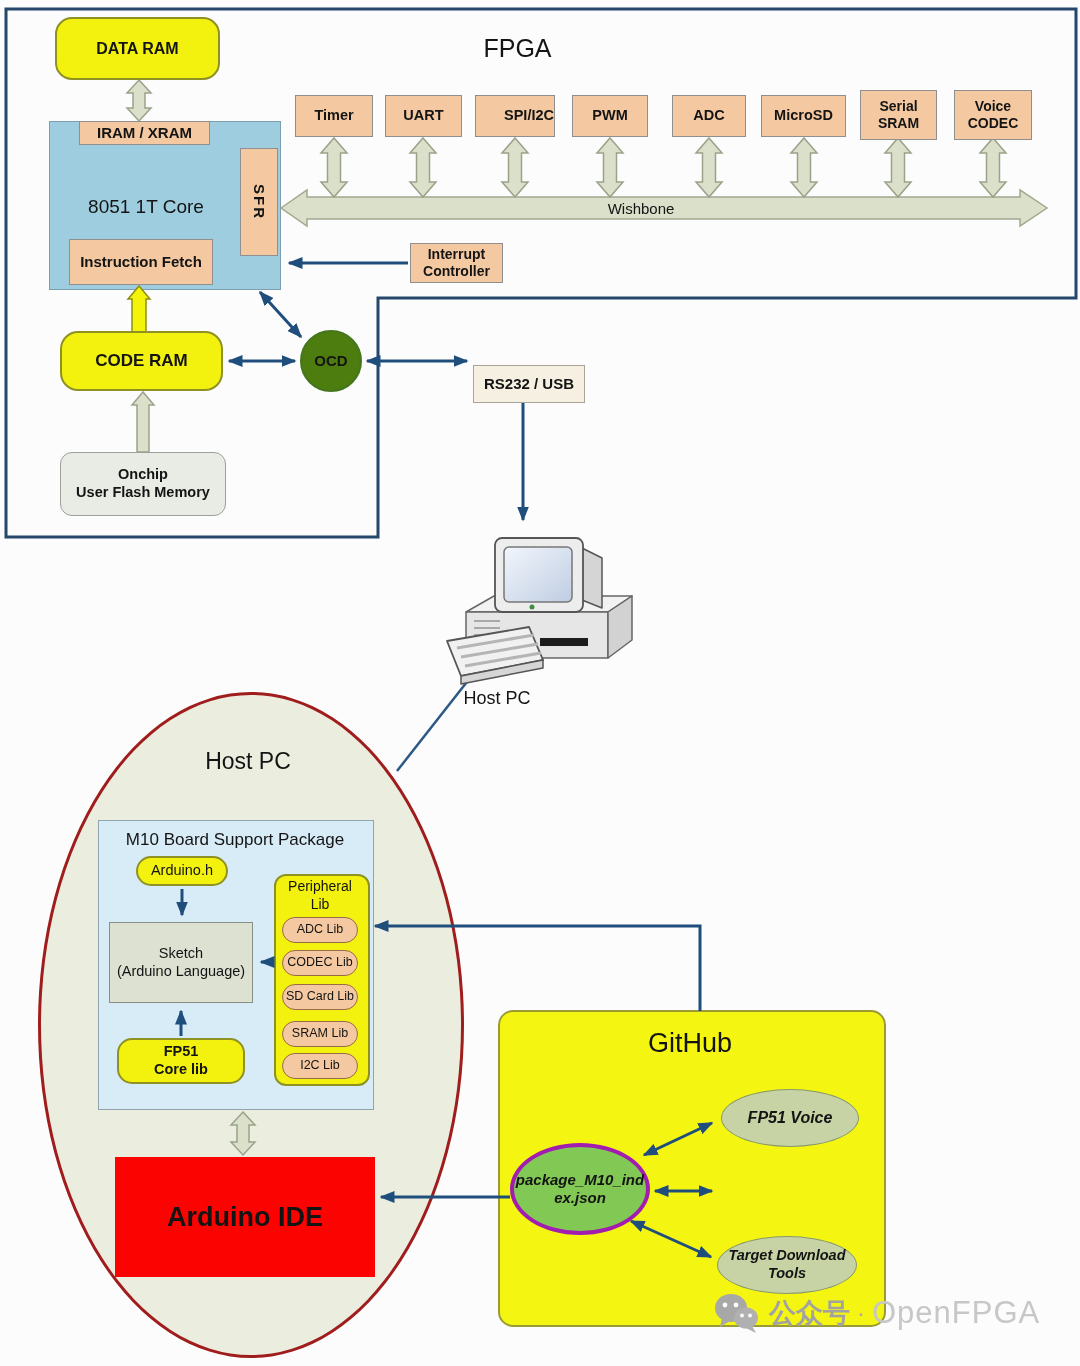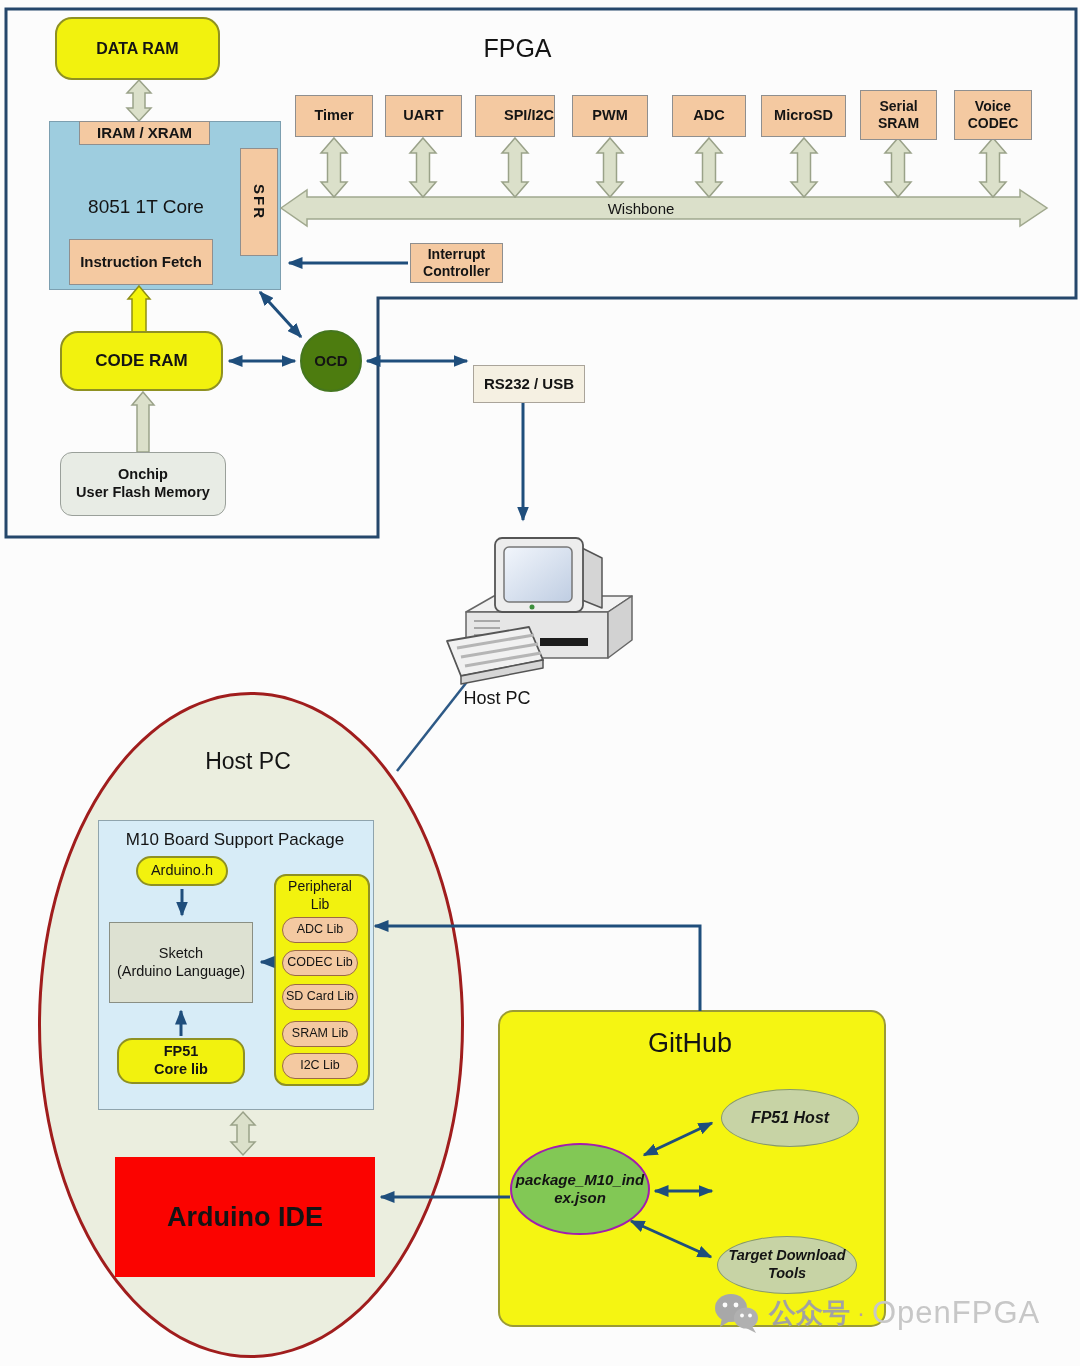--- a/index.html
+++ b/index.html
@@ -226,28 +226,28 @@
     <span>Core lib</span>
   </div>
 
   <div class="box" style="left:115px;top:1157px;width:260px;height:120px;background:#fb0300;font-size:27px;">
     <span>Arduino IDE</span>
   </div>
 
   <div class="lbl" style="left:590px;top:1028px;width:200px;font-size:27px;">GitHub</div>
 
   <div class="box" style="left:510px;top:1143px;width:140px;height:92px;border-radius:50%;
-              background:#82c855;border:2px solid #a21caf;font-size:15px;font-style:italic;">
+              background:#82c855;border:4px solid #a21caf;font-size:15px;font-style:italic;">
     <span>package_M10_ind</span>
     <span>ex.json</span>
   </div>
 
   <div class="box" style="left:721px;top:1089px;width:138px;height:58px;border-radius:50%;
               background:#c7d3a5;border:1.5px solid #87996a;font-size:16px;font-style:italic;">
-    <span>FP51 Host</span>
+    <span>FP51 Voice</span>
   </div>
   <div class="box" style="left:717px;top:1236px;width:140px;height:58px;border-radius:50%;
               background:#c7d3a5;border:1.5px solid #87996a;font-size:14.5px;font-style:italic;">
     <span>Target Download</span>
     <span>Tools</span>
   </div>
 
   <div class="wm">
     <svg width="48" height="44" viewBox="0 0 48 44">
       <ellipse cx="19" cy="17" rx="16" ry="14" fill="#a8a8a8"></ellipse>

